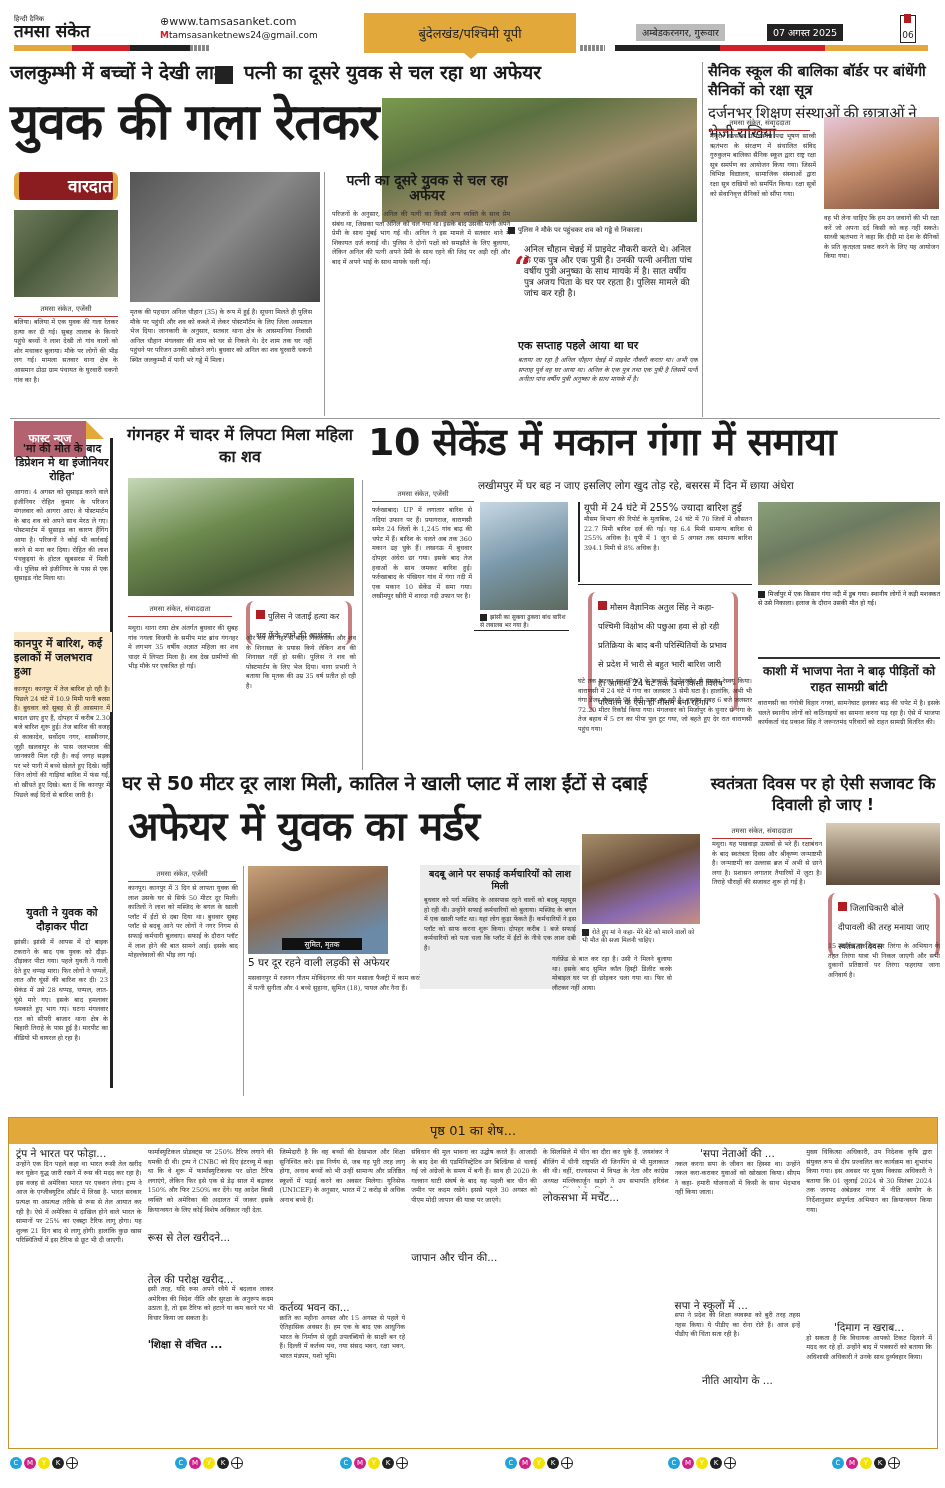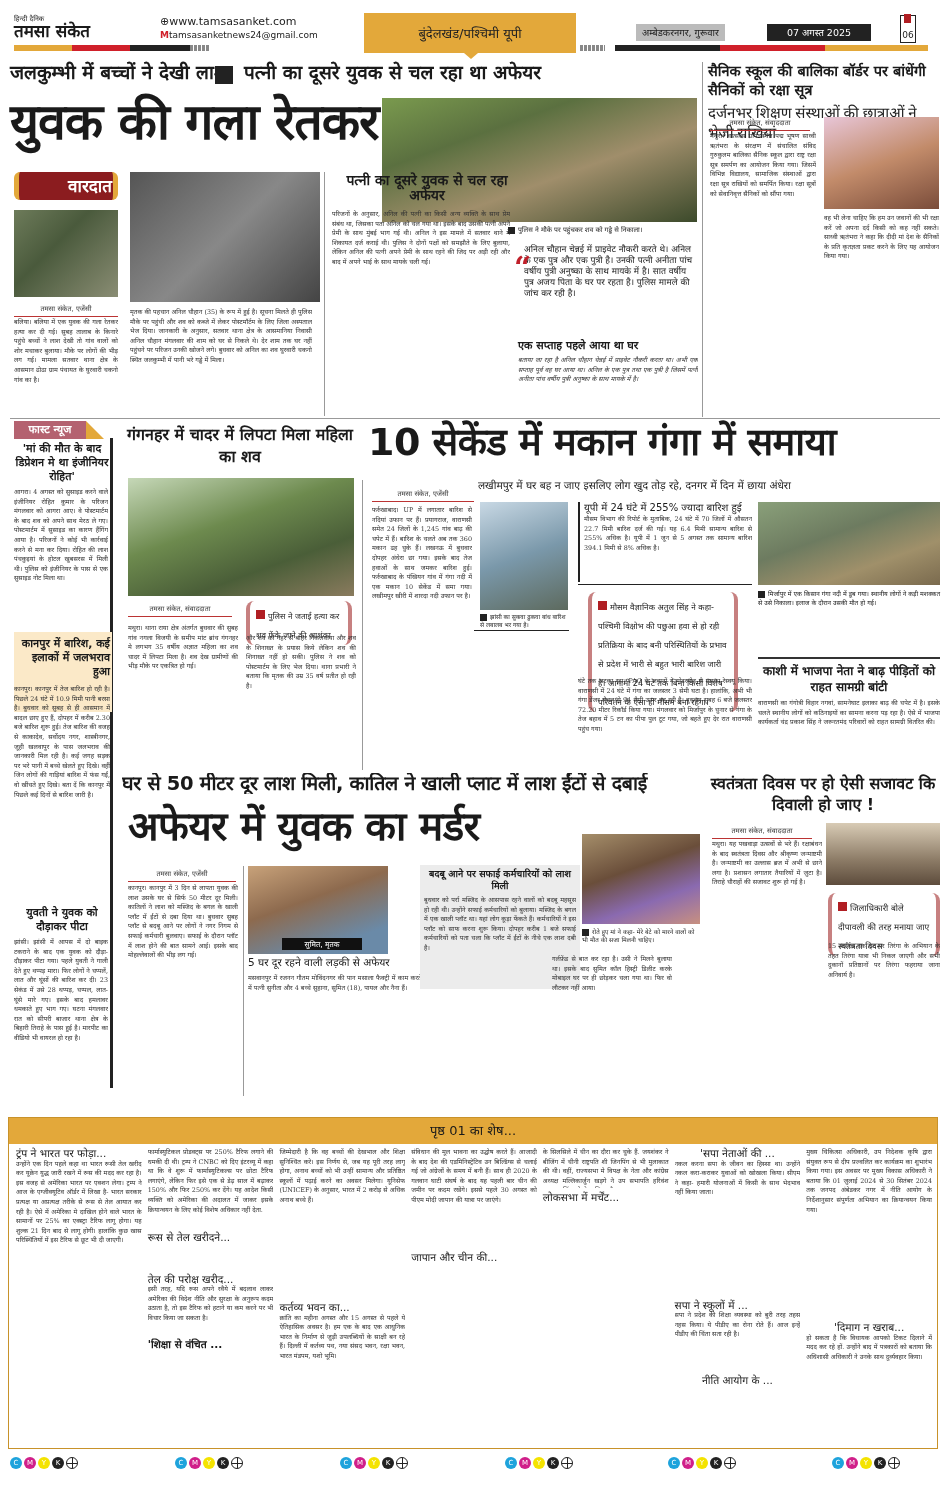--- a/index.html
+++ b/index.html
@@ -34,21 +34,21 @@
   <div class="abs" style="left:160px;top:30px;font-size:9px;font-family:'DejaVu Sans',sans-serif;"><span style="color:#d0202a;font-weight:bold">M</span><span>tamsasanketnews24@gmail.com</span></div>
   <div class="abs" style="left:14px;top:45px;width:58px;height:6px;background:#e3a83a"></div>
   <div class="abs" style="left:72px;top:45px;width:58px;height:6px;background:#d0202a"></div>
   <div class="abs" style="left:130px;top:45px;width:60px;height:6px;background:#222"></div>
   <div class="abs" style="left:190px;top:45px;width:20px;height:6px;background:repeating-linear-gradient(90deg,#888 0 3px,#fff 3px 4px)"></div>
   <div class="abs" style="left:364px;top:13px;width:212px;height:40px;background:#e3a83a;display:flex;align-items:center;justify-content:center;">
     <span style="font-size:13px;font-family:'DejaVu Sans',sans-serif;color:#222">बुंदेलखंड/पश्चिमी यूपी</span>
   </div>
   <div class="abs" style="left:464px;top:53px;width:0;height:0;border-left:7px solid transparent;border-right:7px solid transparent;border-top:6px solid #e3a83a"></div>
   <div class="abs" style="left:636px;top:24px;background:#bbb;padding:2px 6px;font-size:9.5px;font-family:'DejaVu Sans',sans-serif;">अम्बेडकरनगर, गुरूवार</div>
-  <div class="abs" style="left:767px;top:24px;background:#222;color:#fff;padding:2px 20px;font-size:9.5px;font-family:'DejaVu Sans',sans-serif;">07 अगस्त 2025</div>
+  <div class="abs" style="left:767px;top:24px;background:#222;color:#fff;padding:2px 6px;font-size:9.5px;font-family:'DejaVu Sans',sans-serif;">07 अगस्त 2025</div>
   <div class="abs" style="left:900px;top:15px;width:16px;height:28px;border:1.5px solid #222;font-size:9px;font-family:'DejaVu Sans',sans-serif;display:flex;align-items:flex-end;justify-content:center;padding-bottom:2px;">
     <span style="position:absolute;top:-2px;left:3px;width:7px;height:9px;background:#b01e23"></span>
     <span>06</span>
   </div>
   <div class="abs" style="left:580px;top:45px;width:25px;height:6px;background:repeating-linear-gradient(90deg,#888 0 3px,#fff 3px 4px)"></div>
   <div class="abs" style="left:615px;top:45px;width:105px;height:6px;background:#222"></div>
   <div class="abs" style="left:720px;top:45px;width:105px;height:6px;background:#d0202a"></div>
   <div class="abs" style="left:825px;top:45px;width:103px;height:6px;background:#e3a83a"></div>
 </div>
 
@@ -83,49 +83,49 @@
 
 <div class="vrule" style="left:702px;top:62px;height:355px"></div>
 <div class="abs hl" style="left:708px;top:62px;width:232px;font-size:14.5px;line-height:19px;">सैनिक स्कूल की बालिका बॉर्डर पर बांधेंगी सैनिकों को रक्षा सूत्र</div>
 <div class="abs" style="left:708px;top:102px;width:235px;font-size:15px;font-family:Liberation Serif, serif;color:#222">दर्जनभर शिक्षण संस्थाओं की छात्राओं ने भेजी राखियां</div>
 <div class="abs byline" style="left:710px;top:118px;width:100px;">तमसा संकेत, संवाददाता</div>
 <div class="abs body-text" style="left:710px;top:132px;width:106px;height:285px;">मथुरा। वात्सल्य ग्राम स्थित पद्म भूषण साध्वी ऋतंभरा के संरक्षण में संचालित संविद गुरुकुलम बालिका सैनिक स्कूल द्वारा राष्ट्र रक्षा सूत्र समर्पण का आयोजन किया गया। जिसमें विभिन्न विद्यालय, सामाजिक संस्थाओं द्वारा रक्षा सूत्र राखियों को समर्पित किया। रक्षा सूत्रों को सेवानिवृत्त सैनिकों को सौंपा गया।</div>
 <div class="photo" style="left:824px;top:117px;width:115px;height:92px;background:linear-gradient(160deg,#e8c6d8,#c28b6a 50%,#7a4c3a)"></div>
 <div class="abs body-text" style="left:824px;top:214px;width:115px;height:203px;">वह भी लेना चाहिए कि हम उन जवानों की भी रक्षा करें जो अपना दर्द किसी को कह नहीं सकते। साध्वी ऋतंभरा ने कहा कि दीदी मां देश के सैनिकों के प्रति कृतज्ञता प्रकट करने के लिए यह आयोजन किया गया।</div>
 
 <div class="hrule" style="left:10px;top:418px;width:930px;height:1px;background:#999"></div>
-<div class="abs" style="left:14px;top:421px;width:72px;height:18px;background:#b46270;display:flex;align-items:center;justify-content:center;">
+<div class="abs" style="left:14px;top:421px;width:72px;height:36px;background:#b46270;display:flex;align-items:center;justify-content:center;">
   <span class="hl" style="color:#fff;font-size:11px">फास्ट न्यूज</span>
 </div>
 <div class="abs" style="left:86px;top:421px;width:0;height:0;border-right:18px solid transparent;border-bottom:18px solid #e3a83a"></div>
 <div class="abs" style="left:110px;top:438px;width:3px;height:650px;background:#222"></div>
 
 <div class="abs hl" style="left:14px;top:442px;width:96px;font-size:11px;line-height:14px;text-align:center">'मां की मौत के बाद डिप्रेशन मे था इंजीनियर रोहित'</div>
 <div class="abs body-text" style="left:14px;top:488px;width:94px;height:136px;">आगरा। 4 अगस्त को सुसाइड करने वाले इंजीनियर रोहित कुमार के परिजन मंगलवार को आगरा आए। वे पोस्टमार्टम के बाद शव को अपने साथ मेरठ ले गए। पोस्टमार्टम में सुसाइड का कारण हैंगिंग आया है। परिजनों ने कोई भी कार्रवाई करने से मना कर दिया। रोहित की लाश पंचकुइयां के होटल खुबसरस में मिली थी। पुलिस को इंजीनियर के पास से एक सुसाइड नोट मिला था।</div>
 
 <div class="abs" style="left:14px;top:632px;width:98px;height:80px;background:#fbe9c8"></div>
-<div class="abs hl" style="left:14px;top:637px;width:96px;font-size:11px;line-height:14px;text-align:right">कानपुर में बारिश, कई इलाकों में जलभराव हुआ</div>
+<div class="abs hl" style="left:14px;top:637px;width:96px;font-size:11px;line-height:14px;text-align:left">कानपुर में बारिश, कई इलाकों में जलभराव हुआ</div>
 <div class="abs body-text" style="left:14px;top:685px;width:96px;height:186px;">कानपुर। कानपुर में तेज बारिश हो रही है। पिछले 24 घंटे में 10.9 मिमी पानी बरसा है। बुधवार को सुबह से ही आसमान में बादल छाए हुए हैं, दोपहर में करीब 2.30 बजे बारिश शुरू हुई। तेज बारिश की वजह से काकादेव, सर्वोदय नगर, शास्त्रीनगर, जूही खलवापुर के पास जलभराव की जानकारी मिल रही है। कई जगह सड़क पर भरे पानी में बच्चे खेलते हुए दिखे। वहीं जिन लोगों की गाड़ियां बारिश में फंस गईं, वो खींचते हुए दिखे। बता दें कि कानपुर में पिछले कई दिनों से बारिश जारी है।</div>
 
 <div class="abs hl" style="left:14px;top:906px;width:96px;font-size:11px;line-height:14px;text-align:center">युवती ने युवक को दौड़ाकर पीटा</div>
 <div class="abs body-text" style="left:14px;top:938px;width:94px;height:158px;">झांसी। झांसी में आपस में दो बाइक टकराने के बाद एक युवक को दौड़ा-दौड़ाकर पीटा गया। पहले युवती ने गाली देते हुए थप्पड़ मारा। फिर लोगों ने चप्पलें, लात और घूंसों की बारिश कर दी। 23 सेकंड में उसे 28 थप्पड़, चप्पल, लात-घूंसे मारे गए। इसके बाद हमलावर धमकाते हुए भाग गए। घटना मंगलवार रात को सीपरी बाजार थाना क्षेत्र के बिहारी तिराहे के पास हुई है। मारपीट का वीडियो भी वायरल हो रहा है।</div>
 
 <div class="abs hl" style="left:122px;top:424px;width:236px;font-size:16px;line-height:22px;text-align:center">गंगनहर में चादर में लिपटा मिला महिला का शव</div>
 <div class="photo" style="left:128px;top:478px;width:226px;height:118px;background:linear-gradient(160deg,#c6d8b8,#6d8a4e 40%,#4a5e38 70%,#8a7b5e)"></div>
 <div class="abs byline" style="left:128px;top:604px;width:104px;">तमसा संकेत, संवाददाता</div>
 <div class="quote-box" style="left:246px;top:601px;width:106px;">
   <span class="redsq"></span><span class="hl" style="font-size:8px;font-weight:normal">पुलिस ने जताई हत्या कर शव फेंके जाने की आशंका</span>
 </div>
 <div class="abs body-text" style="left:128px;top:624px;width:110px;height:140px;">मथुरा। थाना राया क्षेत्र अंतर्गत बुधवार की सुबह गांव नगला विजयी के समीप मांट ब्रांच गंगनहर मे लगभग 35 वर्षीय अज्ञात महिला का शव चादर में लिपटा मिला है। शव देख ग्रामीणों की भीड़ मौके पर एकत्रित हो गई।</div>
 <div class="abs body-text" style="left:246px;top:634px;width:110px;height:130px;">और शव को नहर से बाहर निकलवाया और शव के शिनाख्त के प्रयास किये लेकिन शव की शिनाख्त नहीं हो सकी। पुलिस ने शव को पोस्टमार्टम के लिए भेज दिया। थाना प्रभारी ने बताया कि मृतक की उम्र 35 वर्ष प्रतीत हो रही है।</div>
 
 <div class="vrule" style="left:362px;top:480px;height:290px"></div>
 <div class="abs hl" style="left:368px;top:422px;font-size:38px;letter-spacing:-0.5px">10 सेकेंड में मकान गंगा में समाया</div>
 <div class="abs byline" style="left:372px;top:489px;width:102px;">तमसा संकेत, एजेंसी</div>
-<div class="abs" style="left:478px;top:478px;width:462px;font-size:10.5px;font-family:'DejaVu Sans',sans-serif;color:#222;white-space:nowrap;overflow:hidden">लखीमपुर में घर बह न जाए इसलिए लोग खुद तोड़ रहे, दनगर में दिन में छाया अंधेरा</div>
+<div class="abs" style="left:478px;top:478px;width:462px;font-size:10.5px;font-family:'DejaVu Sans',sans-serif;color:#222;white-space:nowrap;overflow:hidden">लखीमपुर में घर बह न जाए इसलिए लोग खुद तोड़ रहे, बसरस में दिन में छाया अंधेरा</div>
 <div class="abs body-text" style="left:372px;top:506px;width:100px;height:264px;">फर्रुखाबाद। UP में लगातार बारिश से नदियां उफान पर हैं। प्रयागराज, वाराणसी समेत 24 जिलों के 1,245 गांव बाढ़ की चपेट में हैं। बारिश के चलते अब तक 360 मकान ढह चुके हैं। लखनऊ में बुधवार दोपहर अंधेरा छा गया। इसके बाद तेज हवाओं के साथ जमकर बारिश हुई। फर्रुखाबाद के पंखियन गांव में गंगा नदी में एक मकान 10 सेकेंड में समा गया। लखीमपुर खीरी में शारदा नदी उफान पर है।</div>
 <div class="photo water" style="left:480px;top:502px;width:88px;height:108px;"></div>
 <div class="abs caption" style="left:480px;top:613px;width:90px;font-size:6px;line-height:8px"><span class="sq"></span><span>झांसी का सुकवा ढुकवा बांध बारिश से लबालब भर गया है।</span></div>
 <div class="abs" style="left:474px;top:630px;width:95px;height:1px;background:#222"></div>
 <div class="abs" style="left:578px;top:502px;width:174px;height:80px;border-left:2px solid #222;padding-left:4px;">
   <div class="hl" style="font-size:10px;font-weight:normal">यूपी में 24 घंटे में 255% ज्यादा बारिश हुई</div>
   <div class="body-text" style="margin-top:2px;height:64px">मौसम विभाग की रिपोर्ट के मुताबिक, 24 घंटे में 70 जिलों में औसतन 22.7 मिमी बारिश दर्ज की गई। यह 6.4 मिमी सामान्य बारिश से 255% अधिक है। यूपी में 1 जून से 5 अगस्त तक सामान्य बारिश 394.1 मिमी से 8% अधिक है।</div>
 </div>
 <div class="abs" style="left:578px;top:584px;width:174px;height:1px;background:#222"></div>
 <div class="quote-box" style="left:588px;top:592px;width:150px;">

